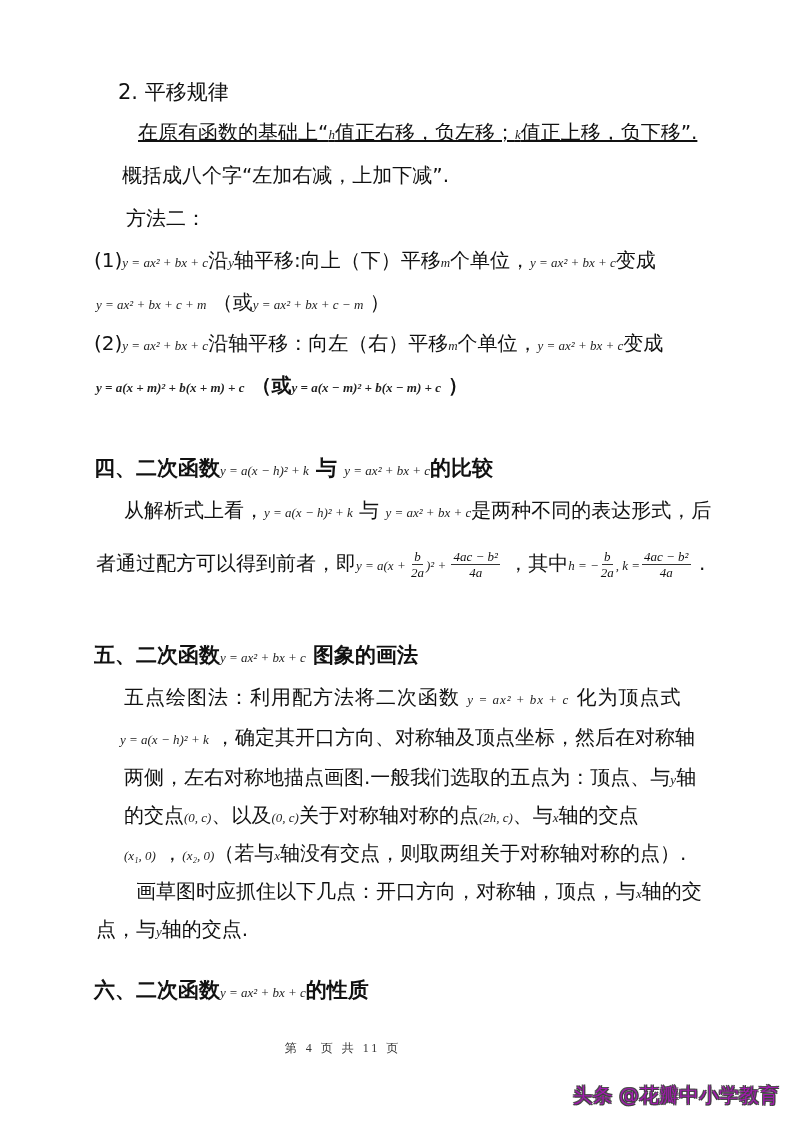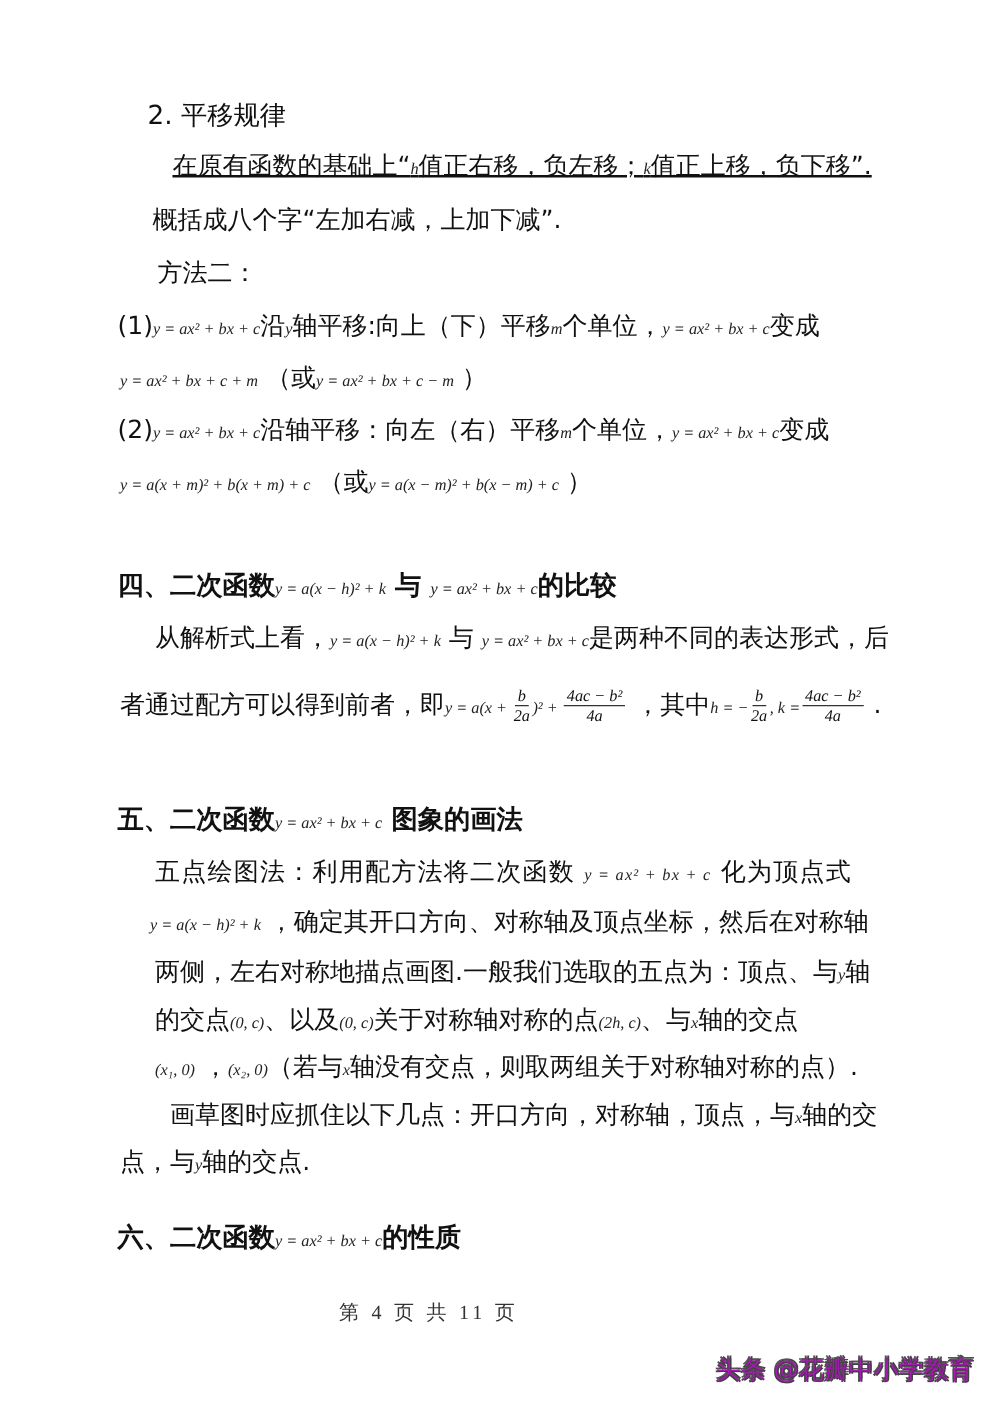--- a/index.html
+++ b/index.html
@@ -5,21 +5,21 @@
   html, body { margin:0; padding:0; background:#ffffff; }
   body { width:793px; height:1122px; position:relative; overflow:hidden;
          font-family:"DejaVu Sans","Liberation Sans",sans-serif; color:#111; }
   .line { position:absolute; left:0; white-space:nowrap; font-size:20px; line-height:30px; }
   .m { font-family:"Liberation Serif","DejaVu Serif",serif; font-style:italic; font-size:13px; color:#222; }
   .h { font-weight:bold; font-size:21px; }
   .frac { display:inline-flex; flex-direction:column; align-items:center; vertical-align:middle;
           font-family:"Liberation Serif","DejaVu Serif",serif; font-style:italic; font-size:13px; line-height:15px; margin:0 2px; }
   .frac .num { border-bottom:1px solid #333; padding:0 2px; }
   .footer { position:absolute; left:0; width:686px; top:1040px; text-align:center;
-            font-family:"Liberation Serif","DejaVu Serif",serif; font-size:16px; color:#333; letter-spacing:3px; }
+            font-family:"Liberation Serif","DejaVu Serif",serif; font-size:12px; color:#333; letter-spacing:3px; }
   .wm { position:absolute; right:14px; top:1082px; font-size:20px; color:#a21caf;
         text-shadow: 0 0 1px #333, 1px 1px 0 #444, -1px -1px 0 #555, 1px -1px 0 #444, -1px 1px 0 #444; }
 </style>
 </head>
 <body>
 
 <div class="line" style="left:118px;top:77px;font-size:21px;">2. 平移规律</div>
 
 <div class="line" style="left:138px;top:117px;text-decoration:underline;">
   <span>在原有函数的基础上“</span><span class="m">h</span><span>值正右移，负左移；</span><span class="m">k</span><span>值正上移，负下移”.</span>
@@ -33,21 +33,21 @@
 </div>
 <div class="line" style="left:96px;top:287px;">
   <span class="m">y = ax² + bx + c + m</span>
   <span>（或</span><span class="m">y = ax² + bx + c − m</span>
   <span>）</span>
 </div>
 
 <div class="line" style="left:94px;top:328px;">
   <span>(2)</span><span class="m">y = ax² + bx + c</span><span>沿轴平移：向左（右）平移</span><span class="m">m</span><span>个单位，</span><span class="m">y = ax² + bx + c</span><span>变成</span>
 </div>
-<div class="line" style="left:96px;top:370px;">
+<div class="line" style="left:96px;top:370px;font-weight:bold;">
   <span class="m">y = a(x + m)² + b(x + m) + c</span>
   <span>（或</span><span class="m">y = a(x − m)² + b(x − m) + c</span>
   <span>）</span>
 </div>
 
 <div class="line h" style="left:94px;top:453px;">
   <span>四、二次函数</span><span class="m" style="font-weight:normal">y = a(x − h)² + k</span>
   <span>与</span>
   <span class="m" style="font-weight:normal">y = ax² + bx + c</span><span>的比较</span>
 </div>

